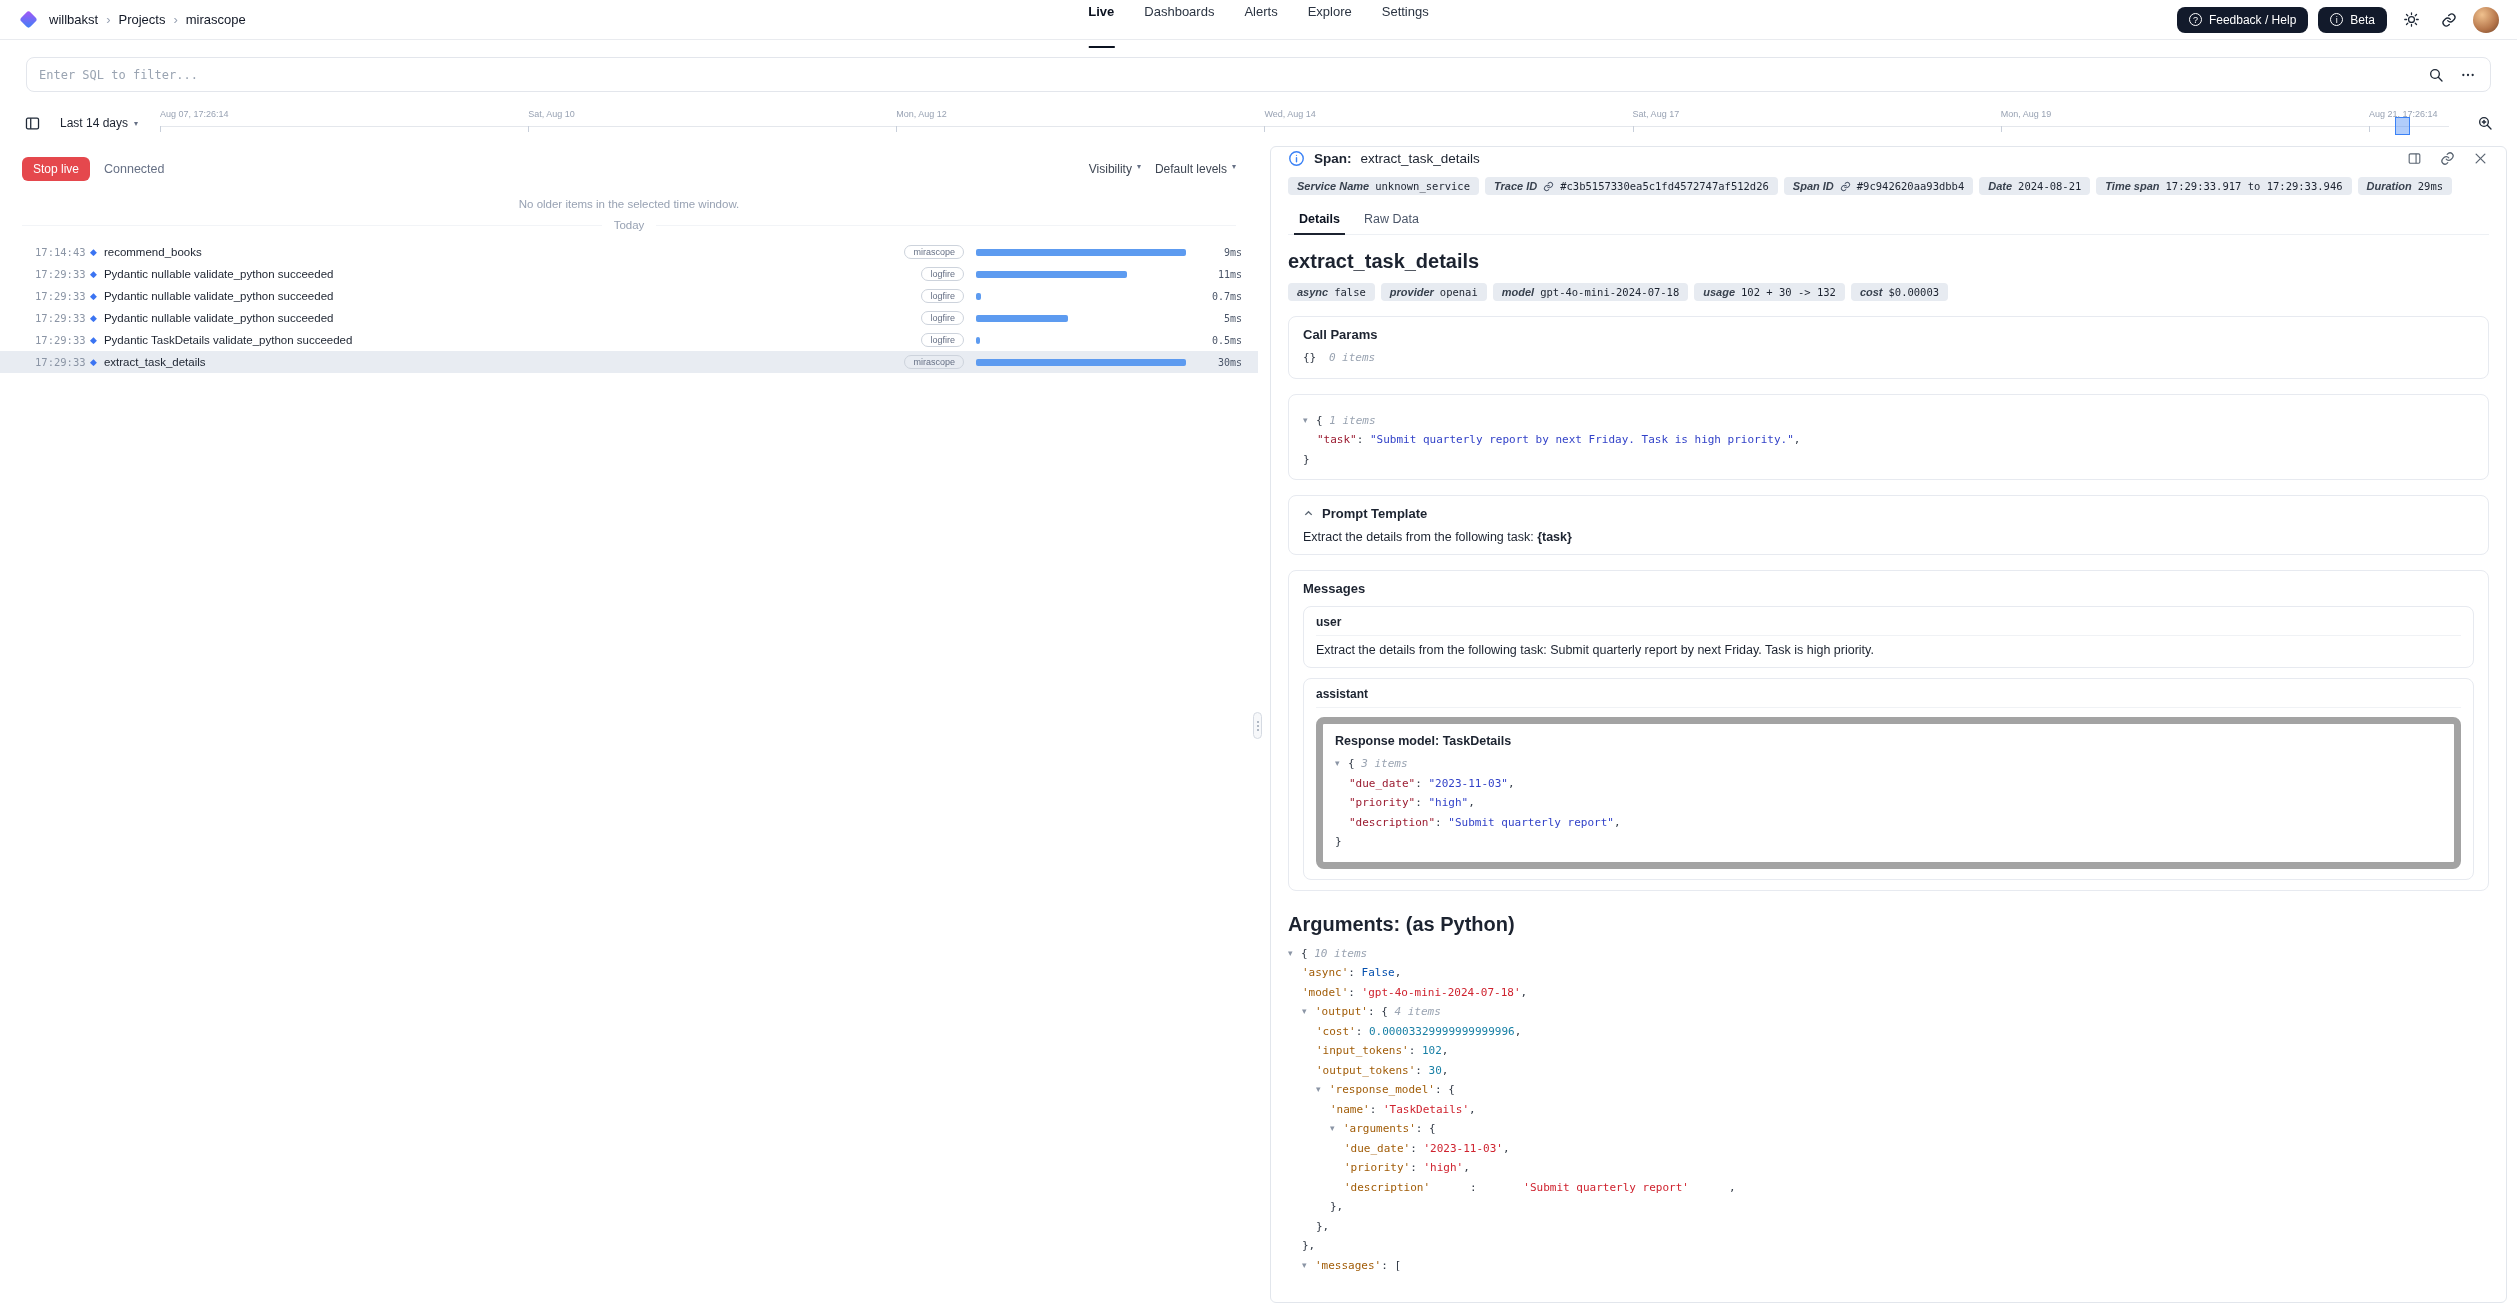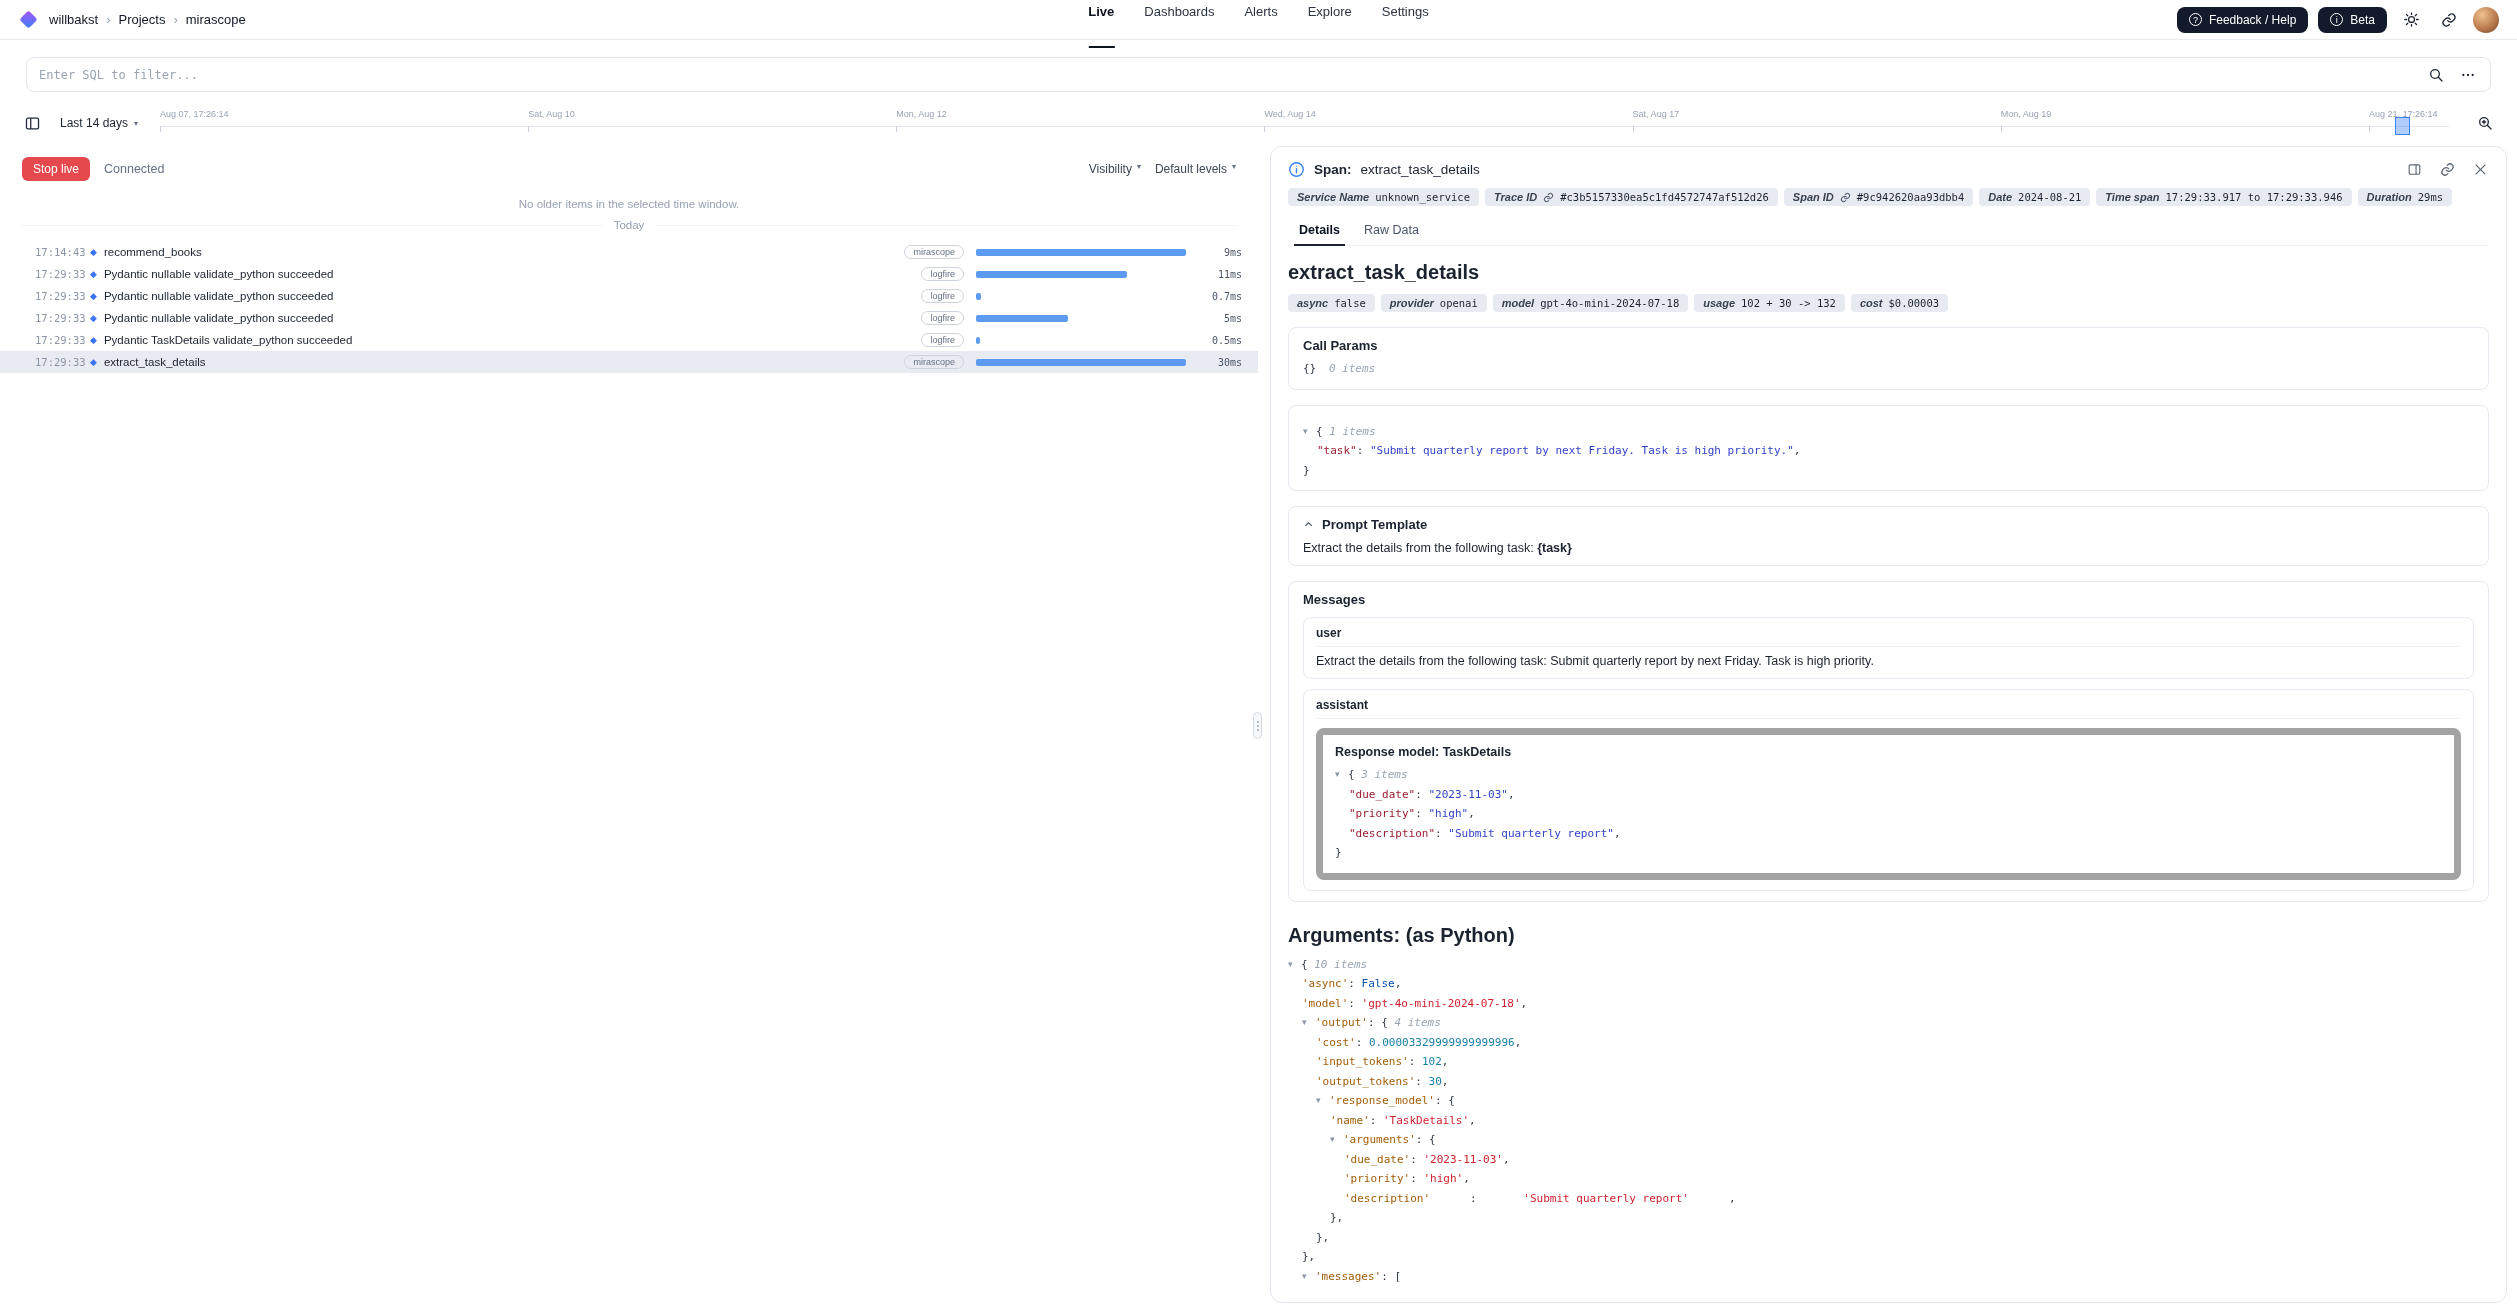--- a/index.html
+++ b/index.html
@@ -55,21 +55,21 @@
   .t-name{color:#1c2330;white-space:nowrap}
   .t-tag{margin-left:auto;flex:none;font-size:9px;color:#667085;border:1px solid #cdd3dc;border-radius:9px;padding:1px 8px;margin-right:12px;white-space:nowrap}
   .t-barzone{width:210px;flex:none;display:flex;align-items:center}
   .t-bar{height:7px;background:var(--duration-bar-blue,#5d9bf0);border-radius:2px;min-width:2px}
   .t-dur{width:72px;flex:none;text-align:right;padding-right:16px;font-family:"DejaVu Sans Mono",monospace;font-size:10px;color:#4a5568}
 
   .splitter-grip{position:absolute;left:1253px;top:712px;width:9px;height:27px;border:1px solid #d5dae2;background:#f7f8fa;border-radius:5px;display:flex;flex-direction:column;align-items:center;justify-content:center;gap:2px;cursor:col-resize;z-index:4}
   .splitter-grip i{width:2px;height:2px;background:#9aa4b2;border-radius:50%}
 
   
-  .detail-panel{position:absolute;top:146px;left:1270px;right:10px;bottom:5px;border:1px solid #e2e6ec;border-radius:12px;background:#fff;overflow:hidden;padding:13px 17px}
+  .detail-panel{position:absolute;top:146px;left:1270px;right:10px;bottom:5px;border:1px solid #e2e6ec;border-radius:6px;background:#fff;overflow:hidden;padding:2px 17px}
   .detail-header{display:flex;align-items:center;gap:9px}
   .detail-title-label{font-weight:700;font-size:13.5px}
   .detail-title-name{font-size:13.5px}
   .dh-icons{margin-left:auto;display:flex;gap:15px;color:#5b6673;align-items:center}
   .dh-icons .icon-btn{width:18px;height:18px;color:#5b6673}
   .meta-row,.attr-row{display:flex;gap:6px;margin-top:10px;flex-wrap:nowrap}
   .pill{display:inline-flex;align-items:center;gap:6px;background:var(--pill-bg,#e7ebf1);border-radius:4px;padding:3px 9px;font-size:11px;white-space:nowrap}
   .pill-label{font-style:italic;font-weight:700;color:#39424f}
   .pill-value{font-family:"DejaVu Sans Mono",monospace;font-size:10.5px;color:#1c2330}
   .detail-tabs{display:flex;gap:2px;margin-top:12px;border-bottom:1px solid #edf0f4}

